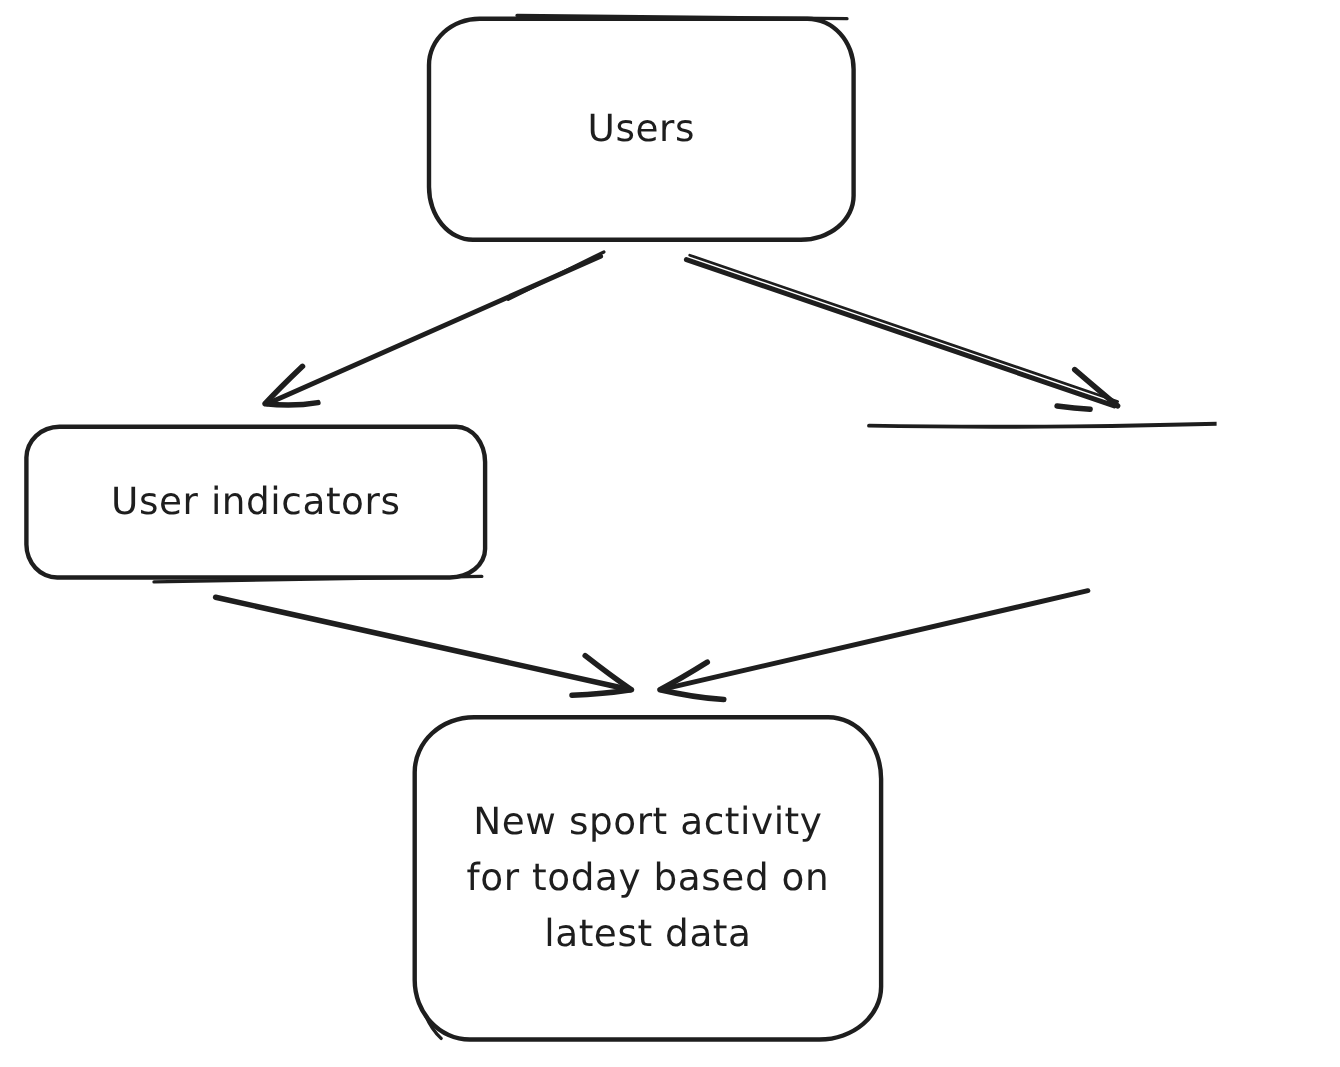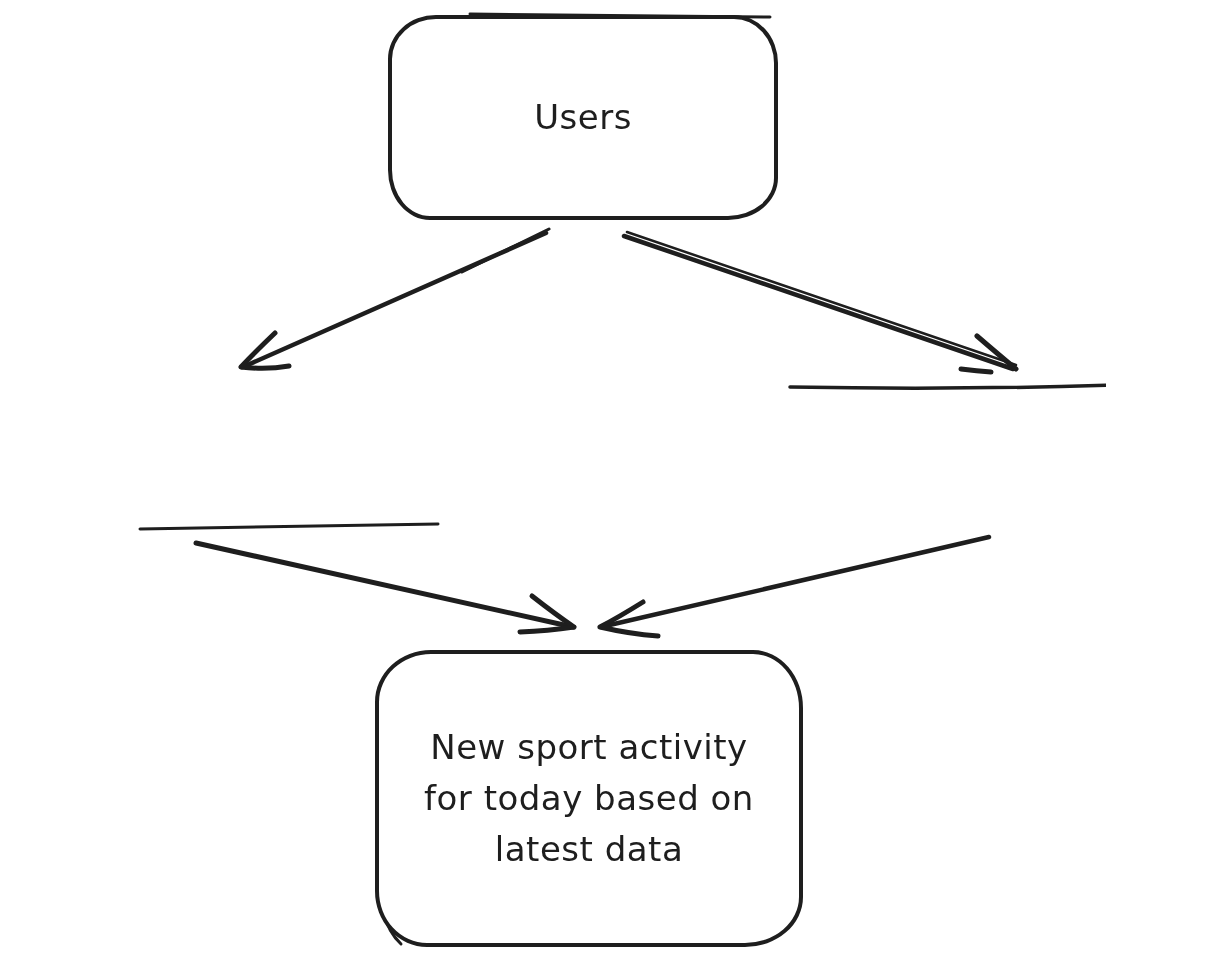--- a/index.html
+++ b/index.html
@@ -98,19 +98,22 @@
       <path d="M790 387 C900 389 1050 388 1172 383" stroke-width="3.5"></path>
       <path d="M140 529 L438 524" stroke-width="3"></path>
       <path d="M380 862 C377 902 384 928 401 944" stroke-width="3"></path>
     </g>
   </svg>
 
   <div class="node node-users">
     <span class="node-label">Users</span>
   </div>
 
+  <div class="node node-user-indicators">
+    <span class="node-label">User indicators</span>
+  </div>
 
 
   <div class="node node-new-sport-activity">
     <span class="node-label">New sport activity for today based on latest data</span>
   </div>
 
 </div>
 
 </body></html>

